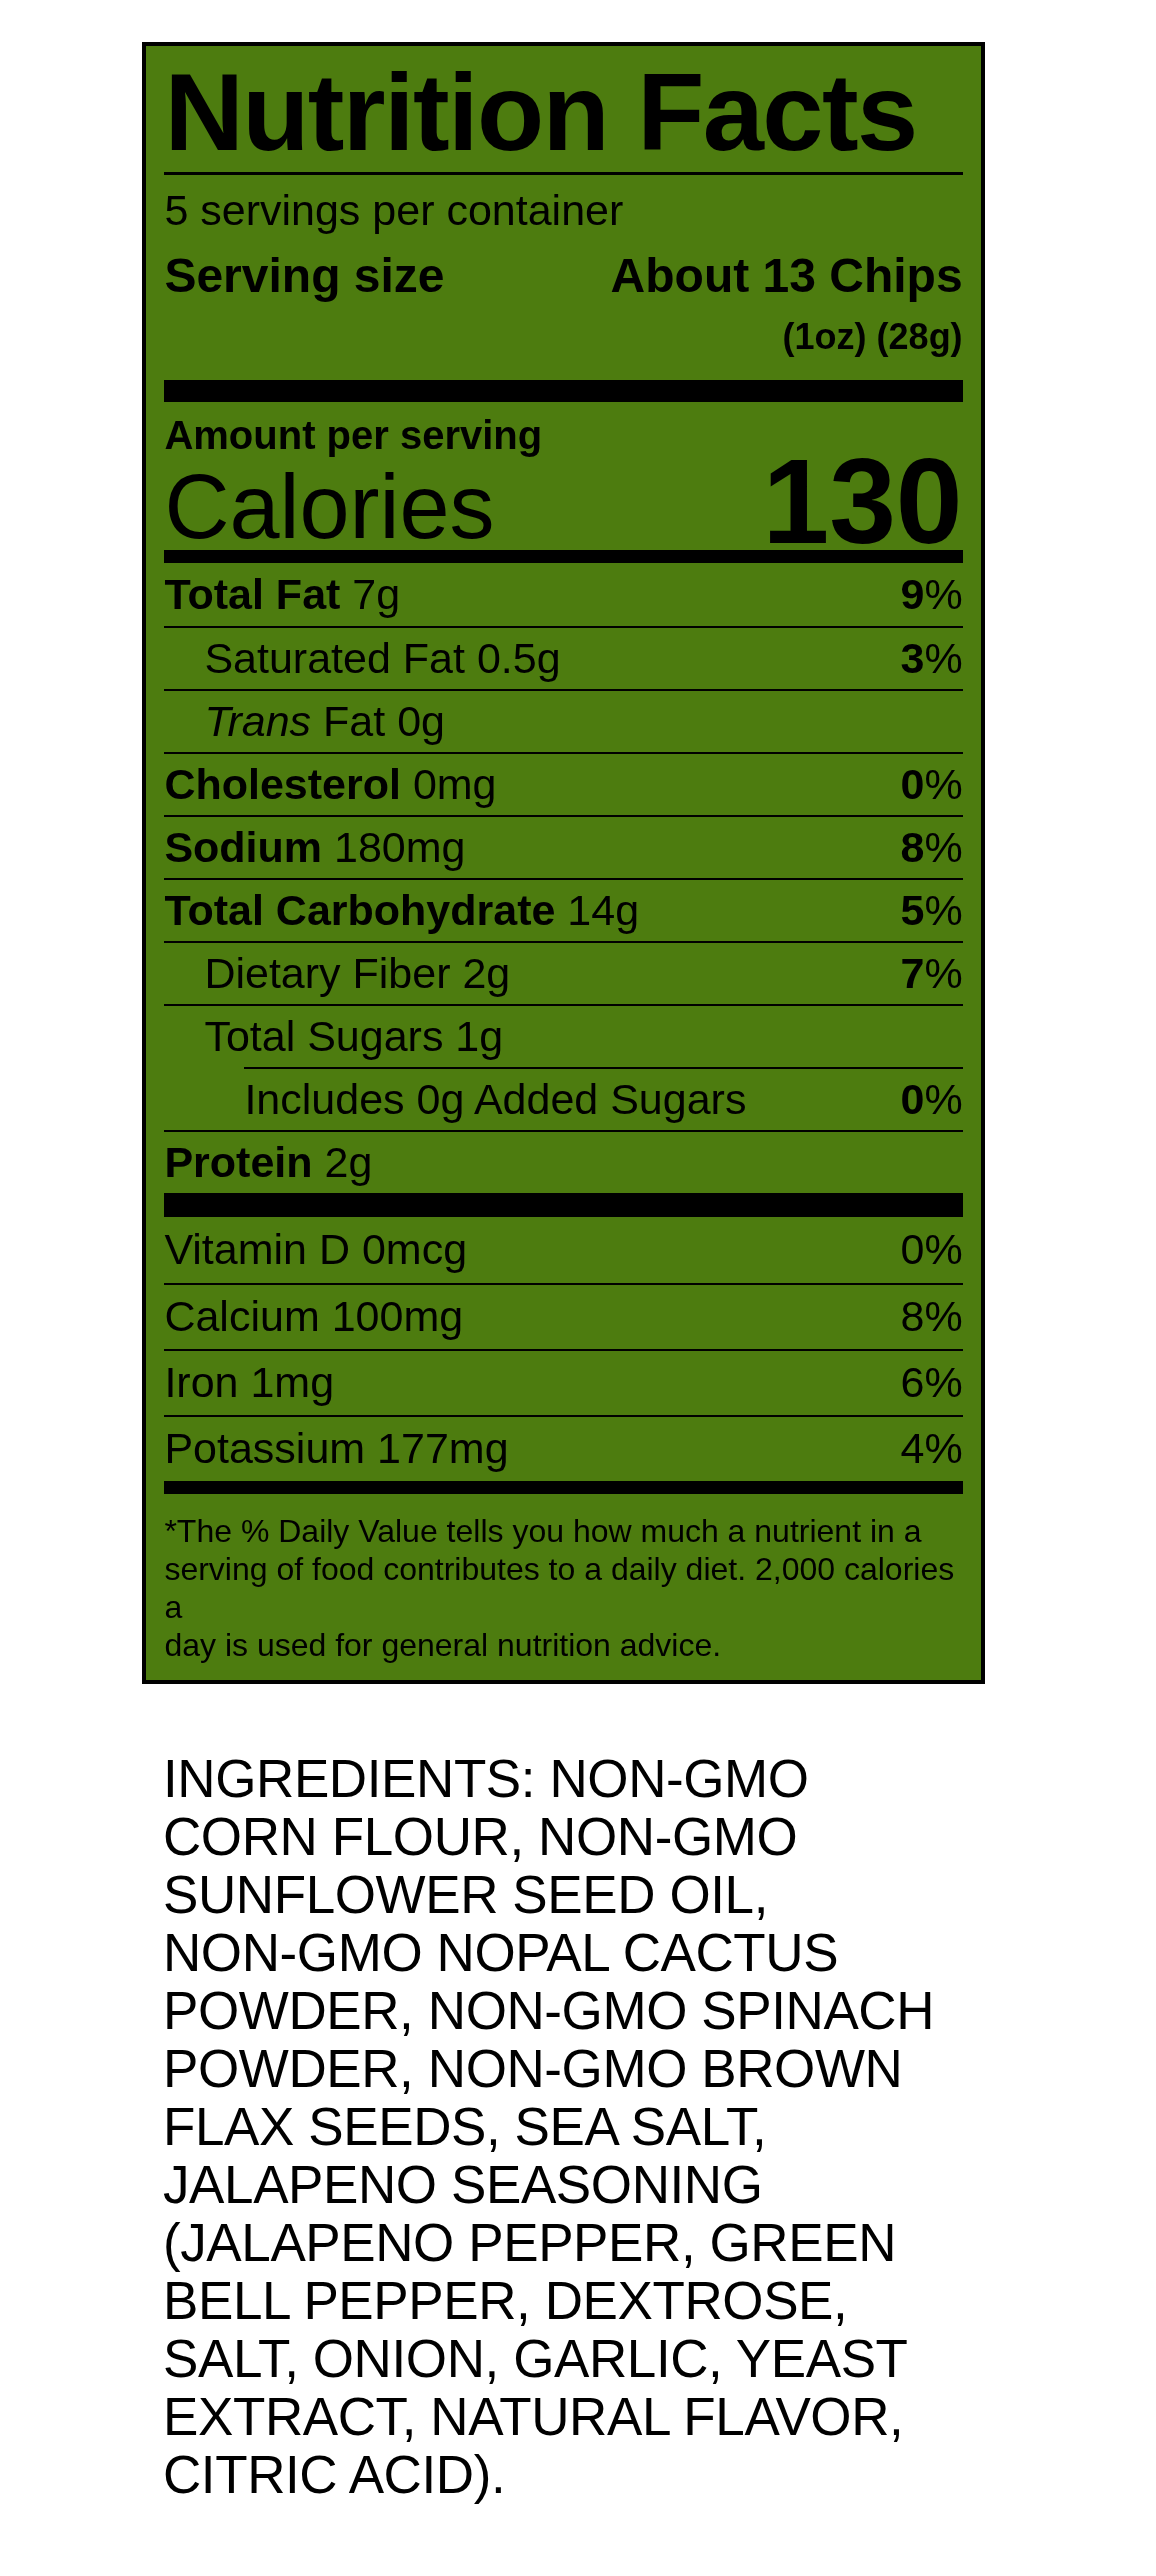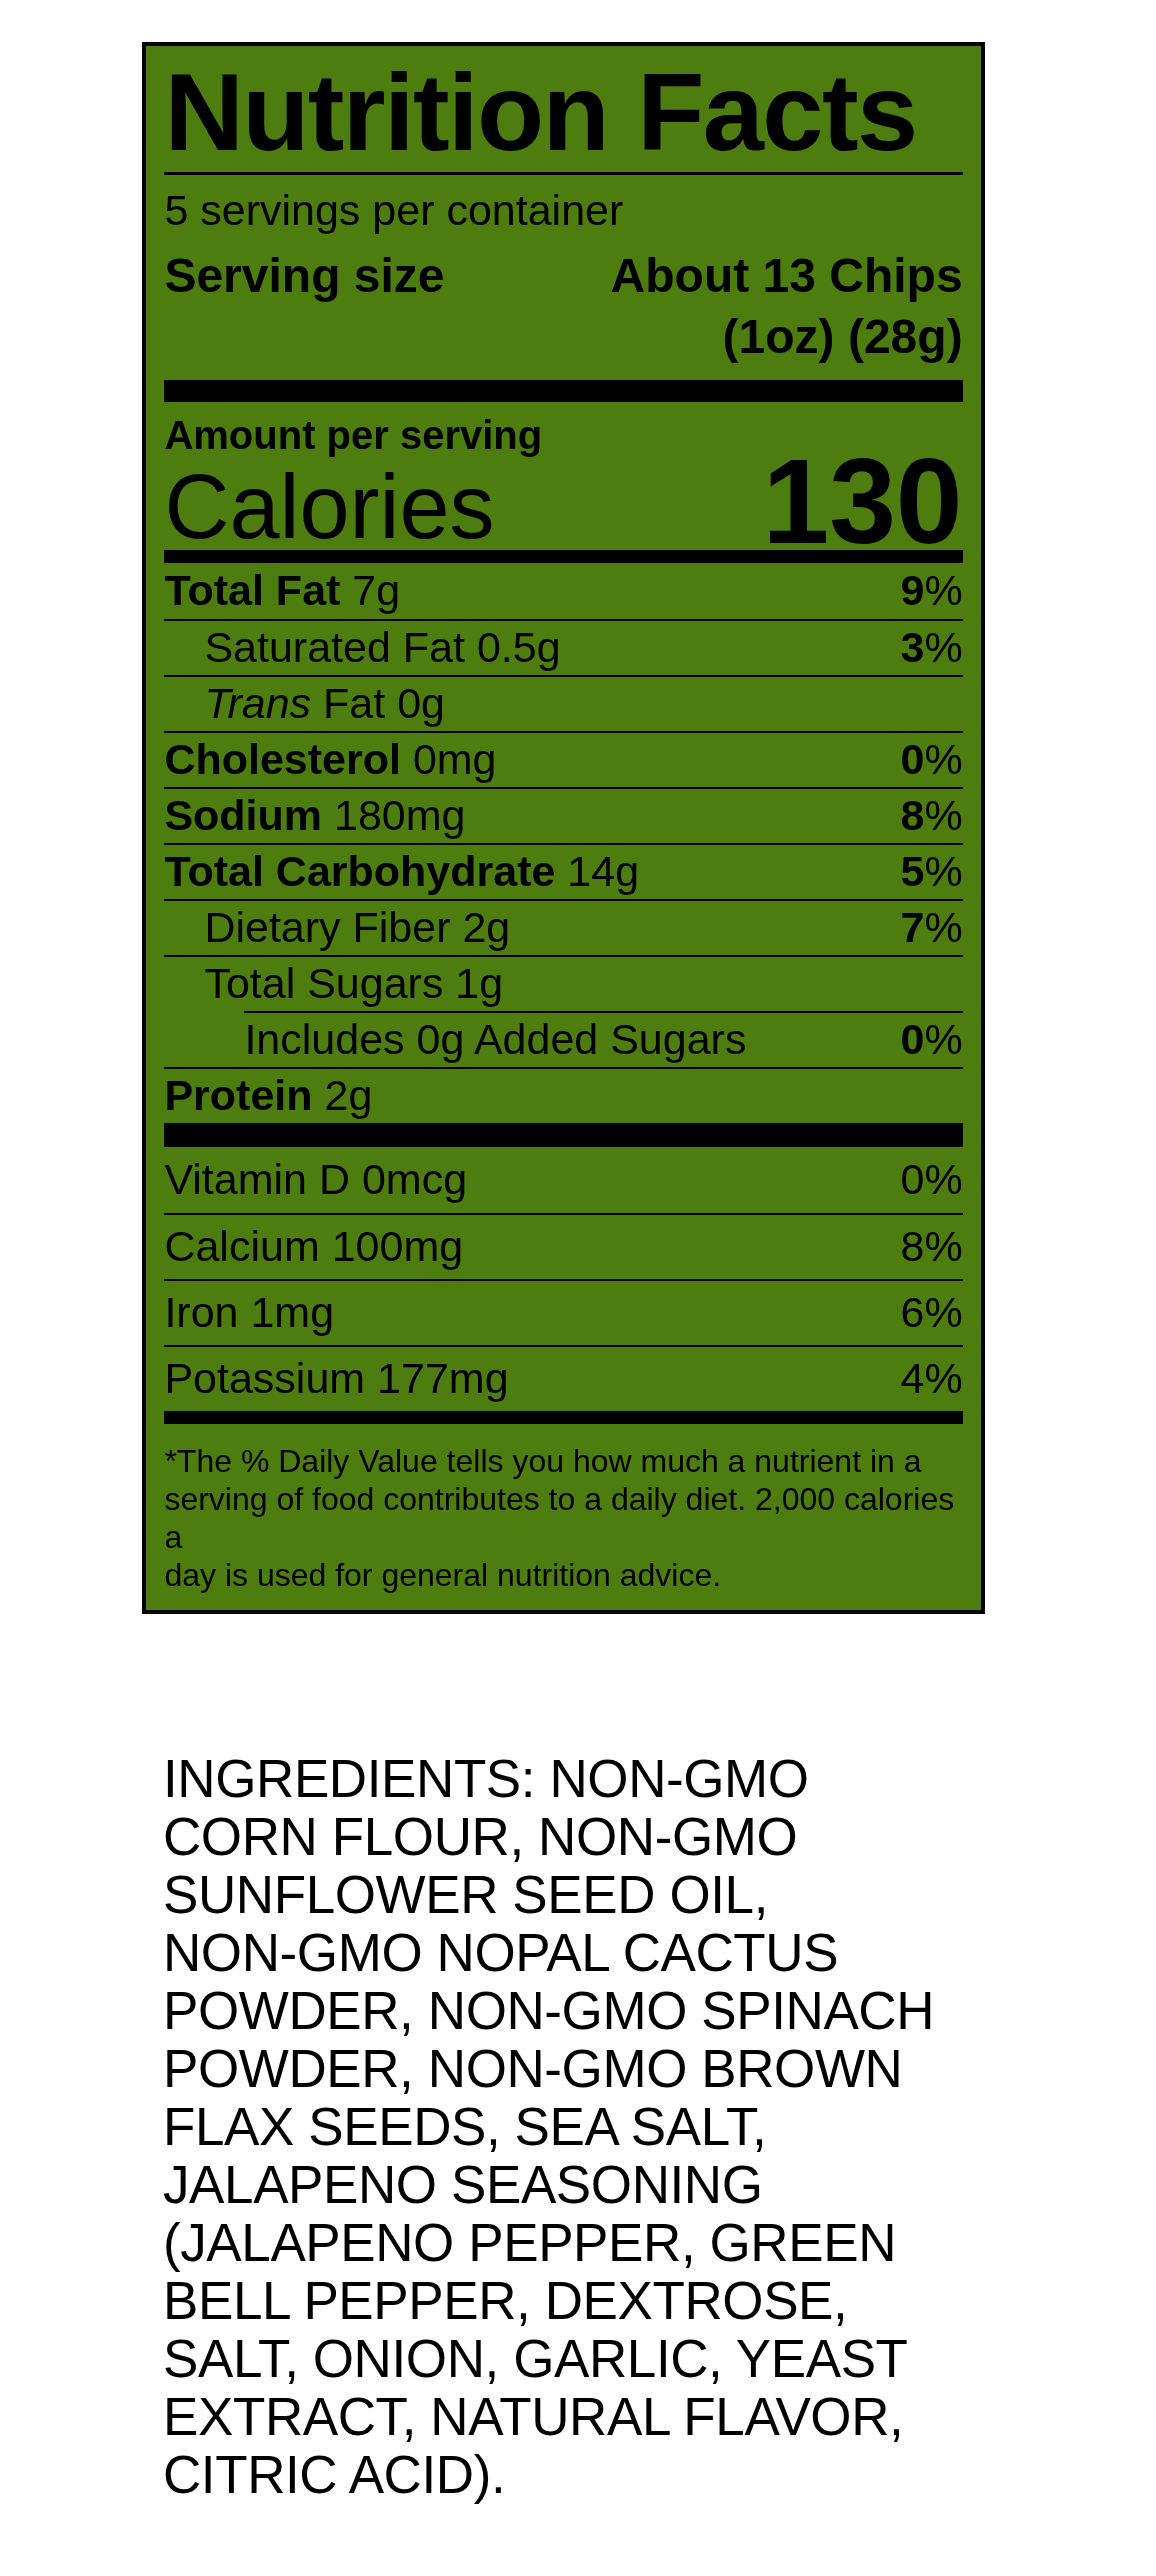--- a/index.html
+++ b/index.html
@@ -18,42 +18,42 @@
     font-size:110px;font-weight:700;letter-spacing:-1.6px;
     line-height:1.0;white-space:nowrap;
   }
   .title-rule{border-top:3.2px solid #000;margin-top:4.8px;}
   .nf-servings{font-size:43px;line-height:50px;margin-top:9.6px;}
   .nf-serving-row{
     display:flex;justify-content:space-between;
     font-size:48px;font-weight:700;line-height:55px;margin-top:13px;
   }
   .nf-serving2{
-    text-align:right;font-size:48px;font-weight:700;line-height:55px;margin-top:6.4px;
+    text-align:right;font-size:36px;font-weight:700;line-height:55px;margin-top:6.4px;
   }
   .bar{background:#000;}
   .bar-a{height:22.4px;margin-top:16px;}
   .bar-b{height:13px;margin-top:1.6px;}
   .bar-c{height:24px;}
   .bar-d{height:13px;}
   .nf-amount{font-size:40px;font-weight:700;line-height:40px;margin-top:13px;}
   .nf-cal-row{
     display:flex;justify-content:space-between;align-items:flex-end;
     height:93px;overflow:visible;
   }
   .nf-cal-label{font-size:90px;font-weight:400;line-height:0.92;}
   .nf-cal-value{font-size:120px;font-weight:700;line-height:0.78;}
   .nf-dvh{
     text-align:right;font-size:34px;font-weight:700;
     padding:9.6px 0 9.6px 0;line-height:38px;
     border-bottom:2.4px solid #000;
   }
   .nrow{
     display:flex;justify-content:space-between;align-items:center;
-    height:56px;font-size:43px;box-sizing:border-box;
+    height:63px;font-size:43px;box-sizing:border-box;
     border-top:2.4px solid #000;
   }
   .vrow{height:66px;}
   .nrow.first{border-top:none;}
   .nrow.rule-indent{margin-left:80px;}
   .ntext{white-space:pre-wrap;}
   .ind1{padding-left:40px;}
   .b{font-weight:700;}
   .it{font-style:italic;}
   .dv .pct{font-weight:400;}

